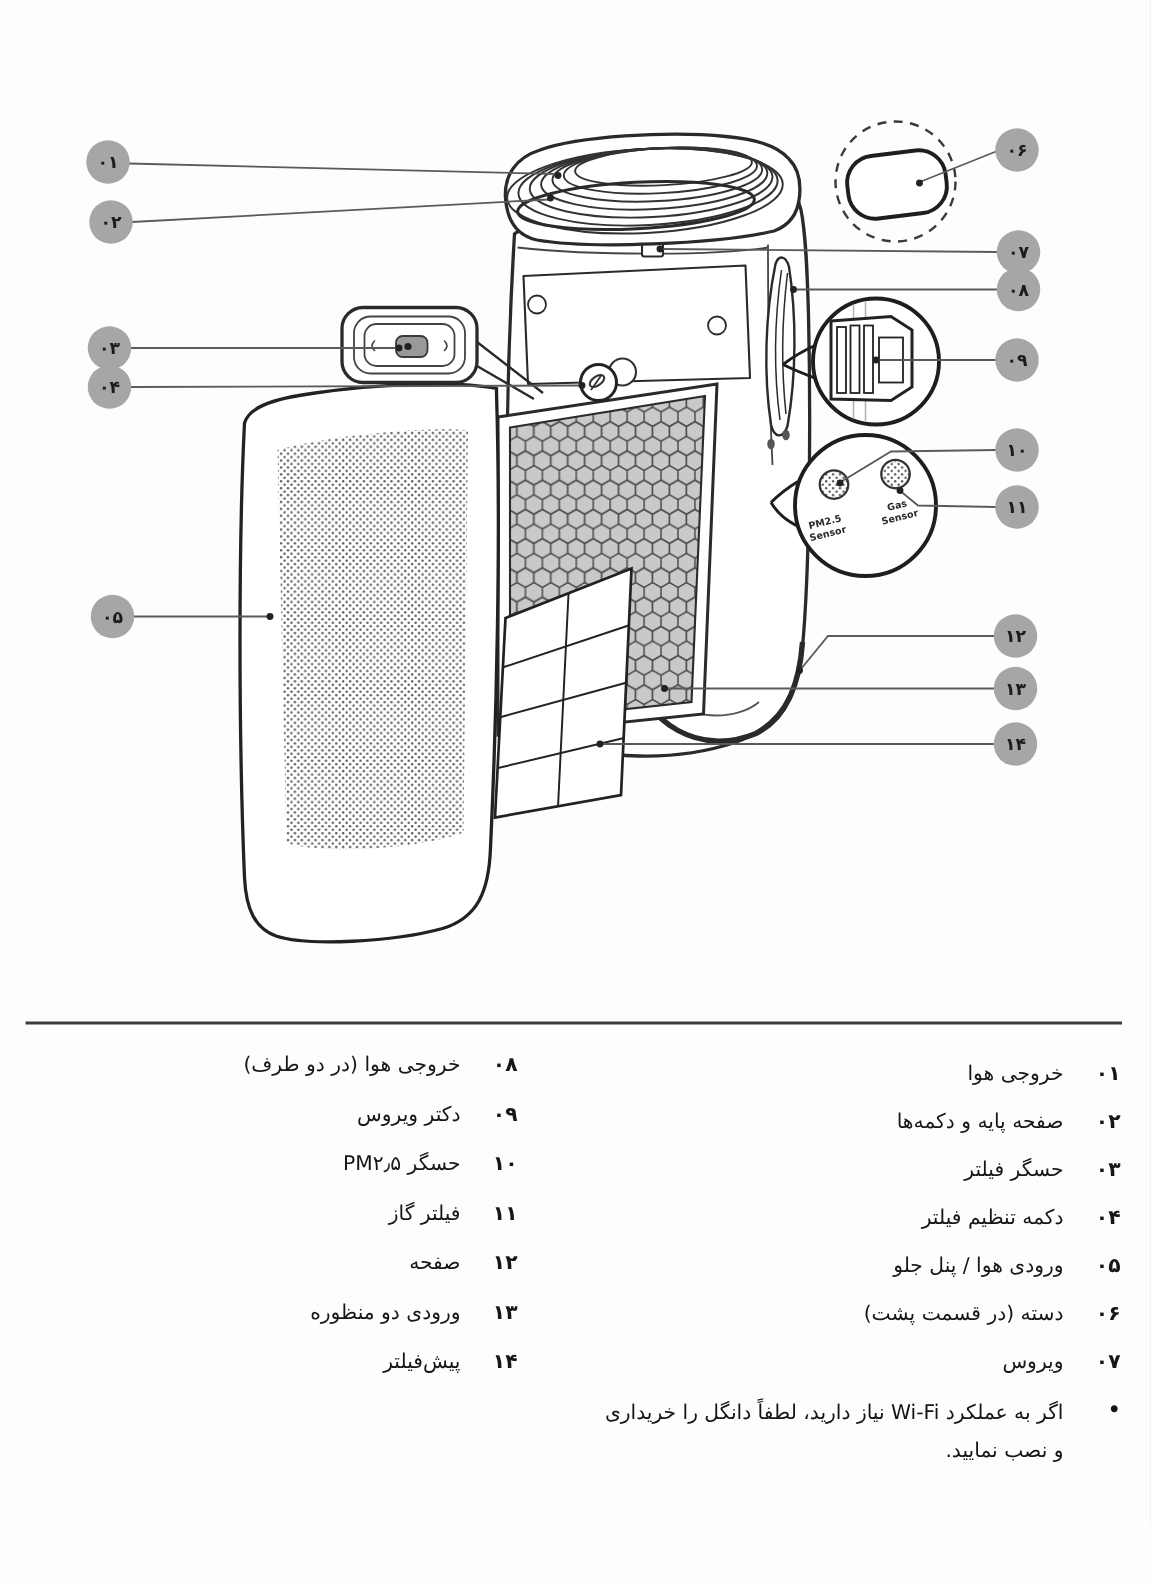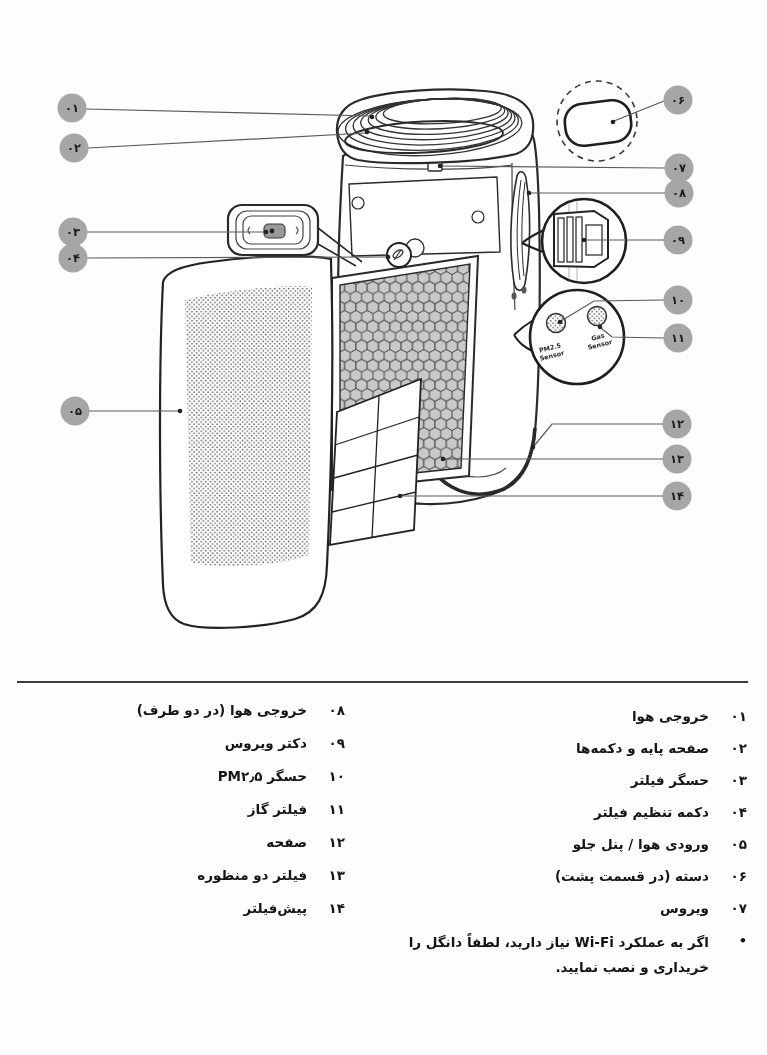--- a/index.html
+++ b/index.html
@@ -6,24 +6,24 @@
   .page{position:relative;width:767px;height:1055px;background:#fdfdfd;overflow:hidden;
         font-family:"DejaVu Sans",sans-serif;color:#141414;}
   .diagram-svg{position:absolute;top:0;left:0;}
   .divider{position:absolute;top:681px;left:17px;width:731px;border-top:2px solid #3c3c3c;}
   .legend-col{position:absolute;direction:rtl;}
   .col-right{top:706px;right:20px;width:365px;}
   .col-left{top:700px;right:422px;width:300px;}
   .legend-row{display:flex;direction:rtl;align-items:flex-start;margin-bottom:12px;line-height:20px;}
   .col-left .legend-row{margin-bottom:13px;}
   .legend-num{flex:0 0 24px;font-weight:bold;font-size:13.5px;color:#161616;}
-  .legend-label{margin-right:14px;font-weight:bold;font-size:13.5px;color:#161616;white-space:nowrap;}
+  .legend-label{margin-right:14px;font-weight:normal;font-size:13.5px;color:#161616;white-space:nowrap;}
   .legend-note{display:flex;direction:rtl;align-items:flex-start;margin-top:7px;}
   .note-bullet{flex:0 0 24px;font-weight:bold;font-size:13px;line-height:22px;}
-  .note-text{margin-right:14px;font-weight:bold;font-size:13.5px;line-height:25px;width:310px;white-space:normal;}
+  .note-text{margin-right:14px;font-weight:normal;font-size:13.5px;line-height:25px;width:310px;white-space:normal;}
   svg text{font-family:"DejaVu Sans",sans-serif;}
   .bubble-num{font-size:11.5px;font-weight:bold;fill:#1c1c1c;}
   .inset-label{font-size:6.4px;font-weight:bold;fill:#2a2a2a;}
 </style>
 </head>
 <body>
 
 <div class="page">
 
   <svg class="diagram-svg" width="767" height="690" viewBox="0 0 767 690">
@@ -307,21 +307,21 @@
     <div class="legend-row">
       <span class="legend-num">۱۱</span>
       <span class="legend-label">فیلتر گاز</span>
     </div>
     <div class="legend-row">
       <span class="legend-num">۱۲</span>
       <span class="legend-label">صفحه</span>
     </div>
     <div class="legend-row">
       <span class="legend-num">۱۳</span>
-      <span class="legend-label">فیلتر دو منظوره</span>
+      <span class="legend-label">ورودی دو منظوره</span>
     </div>
     <div class="legend-row">
       <span class="legend-num">۱۴</span>
       <span class="legend-label">پیش‌فیلتر</span>
     </div>
   </div>
 
 </div>
 
 </body></html>

